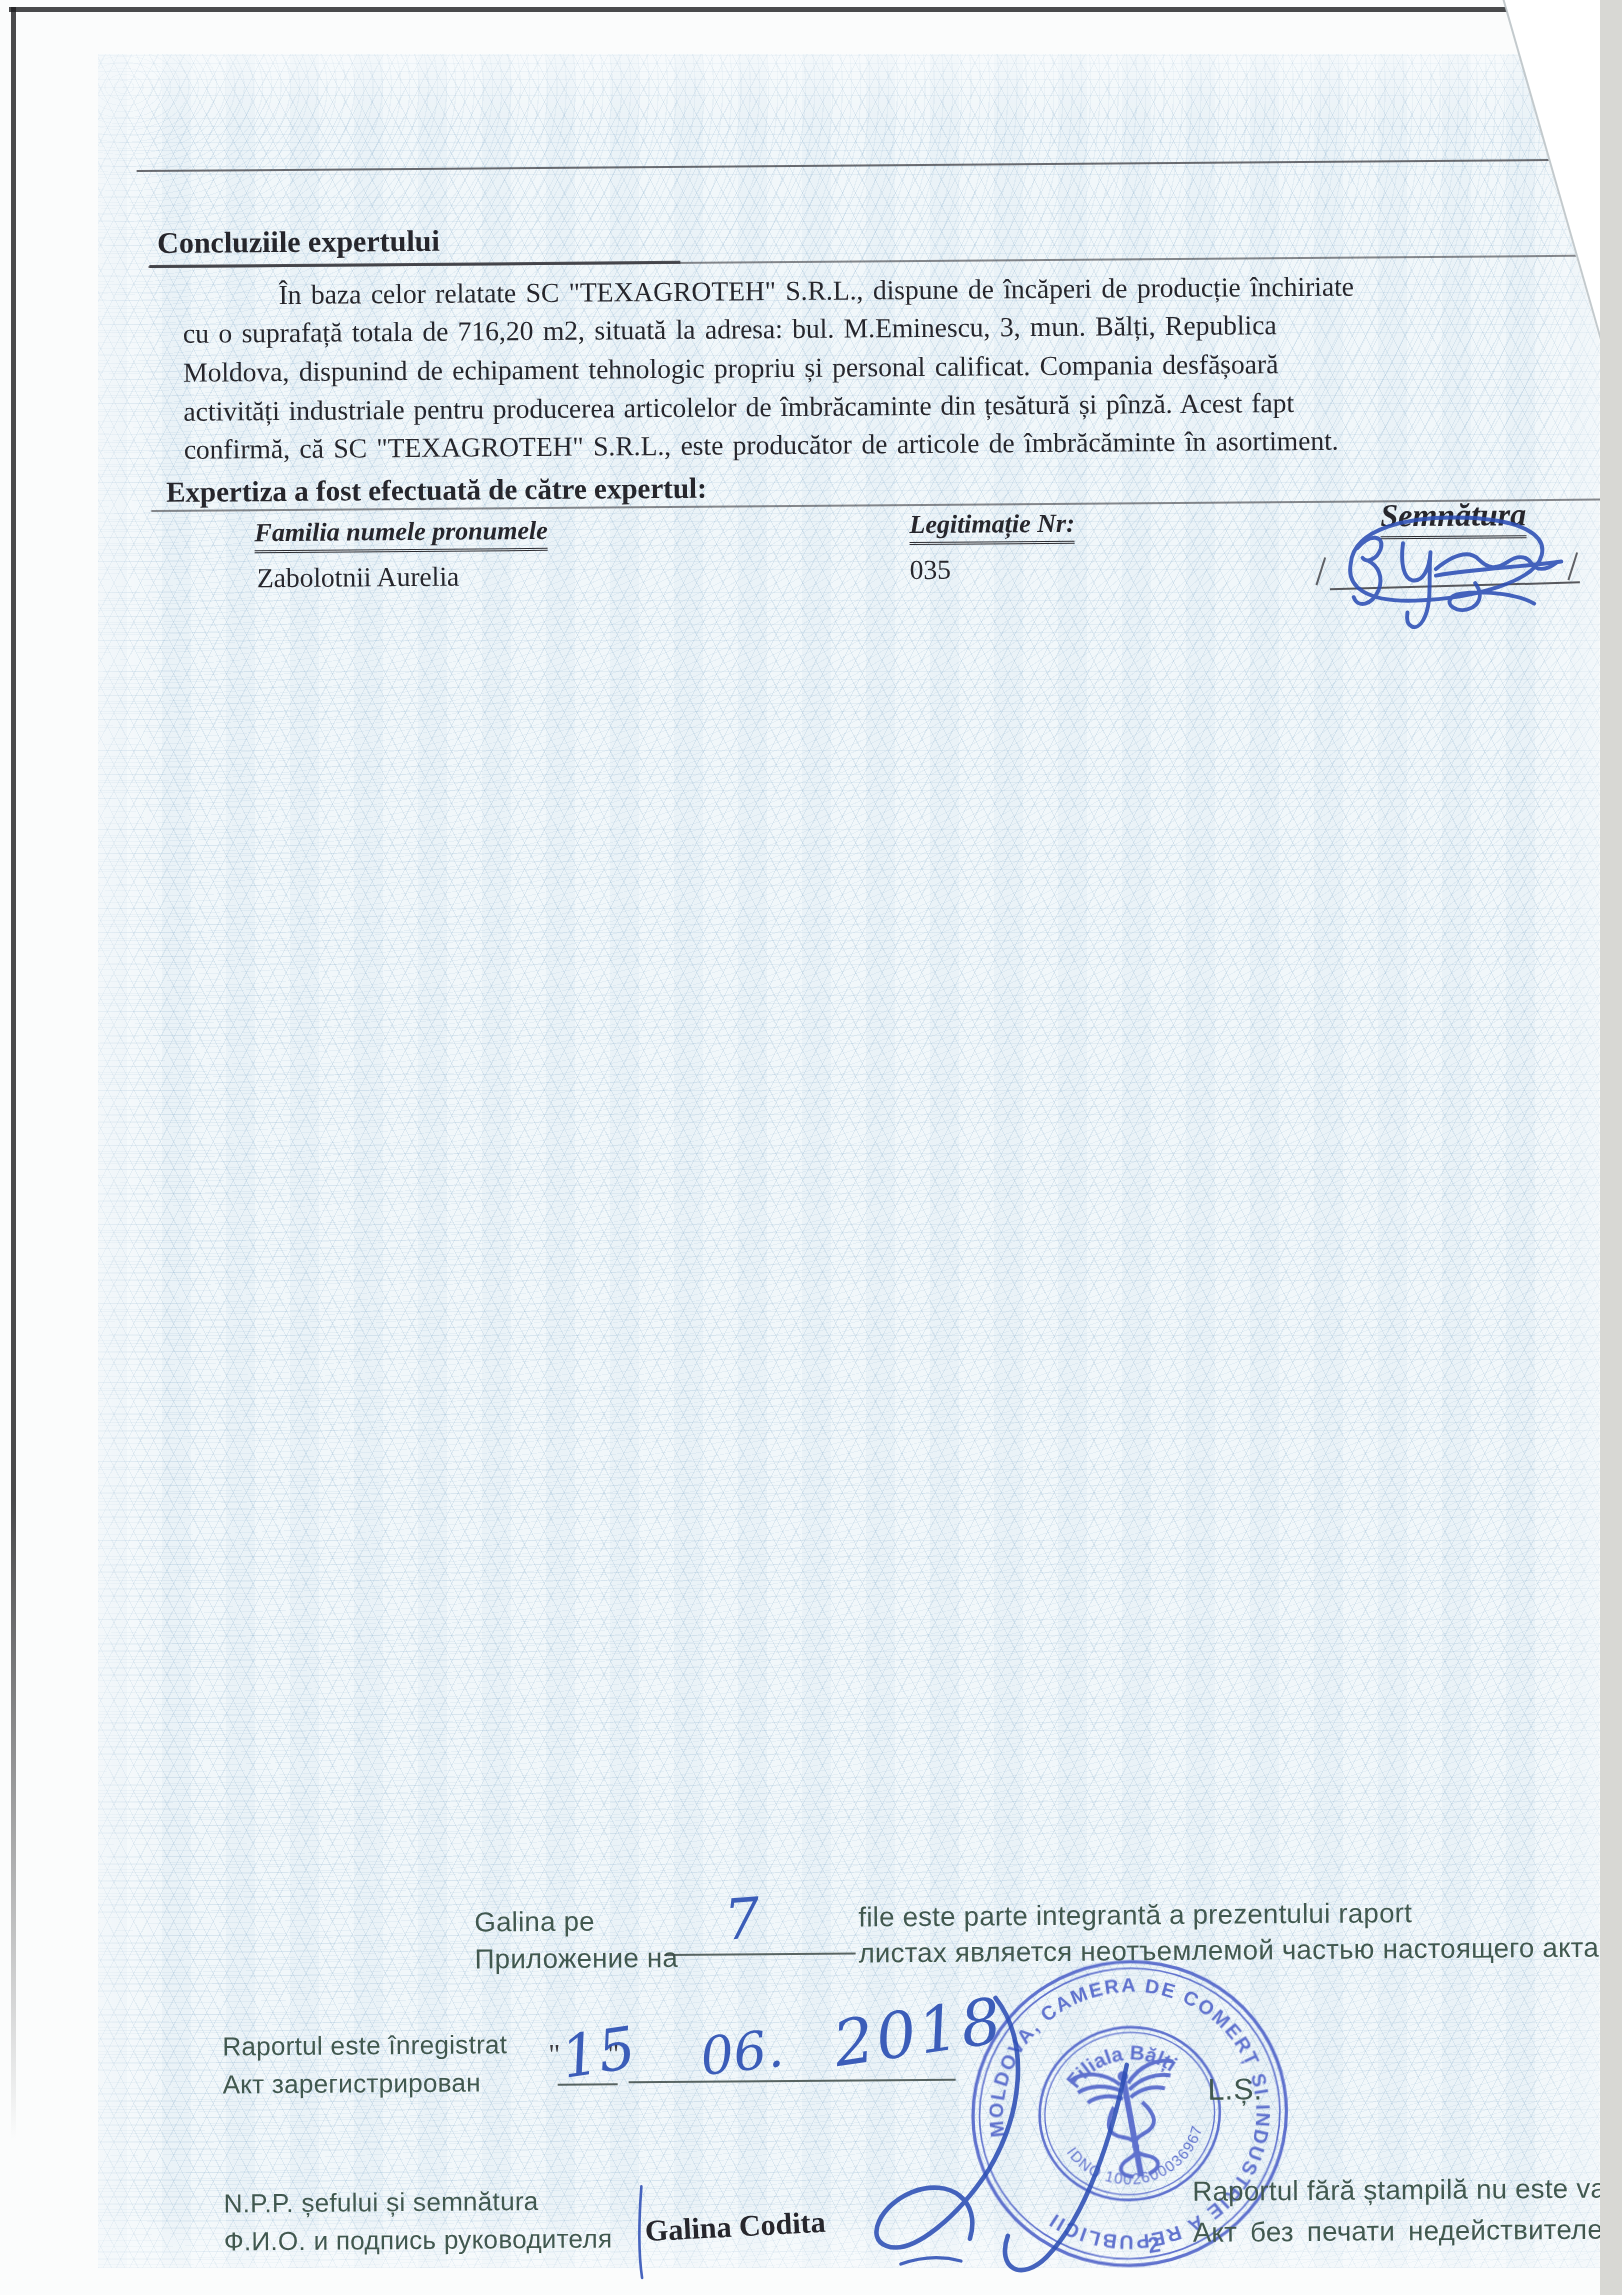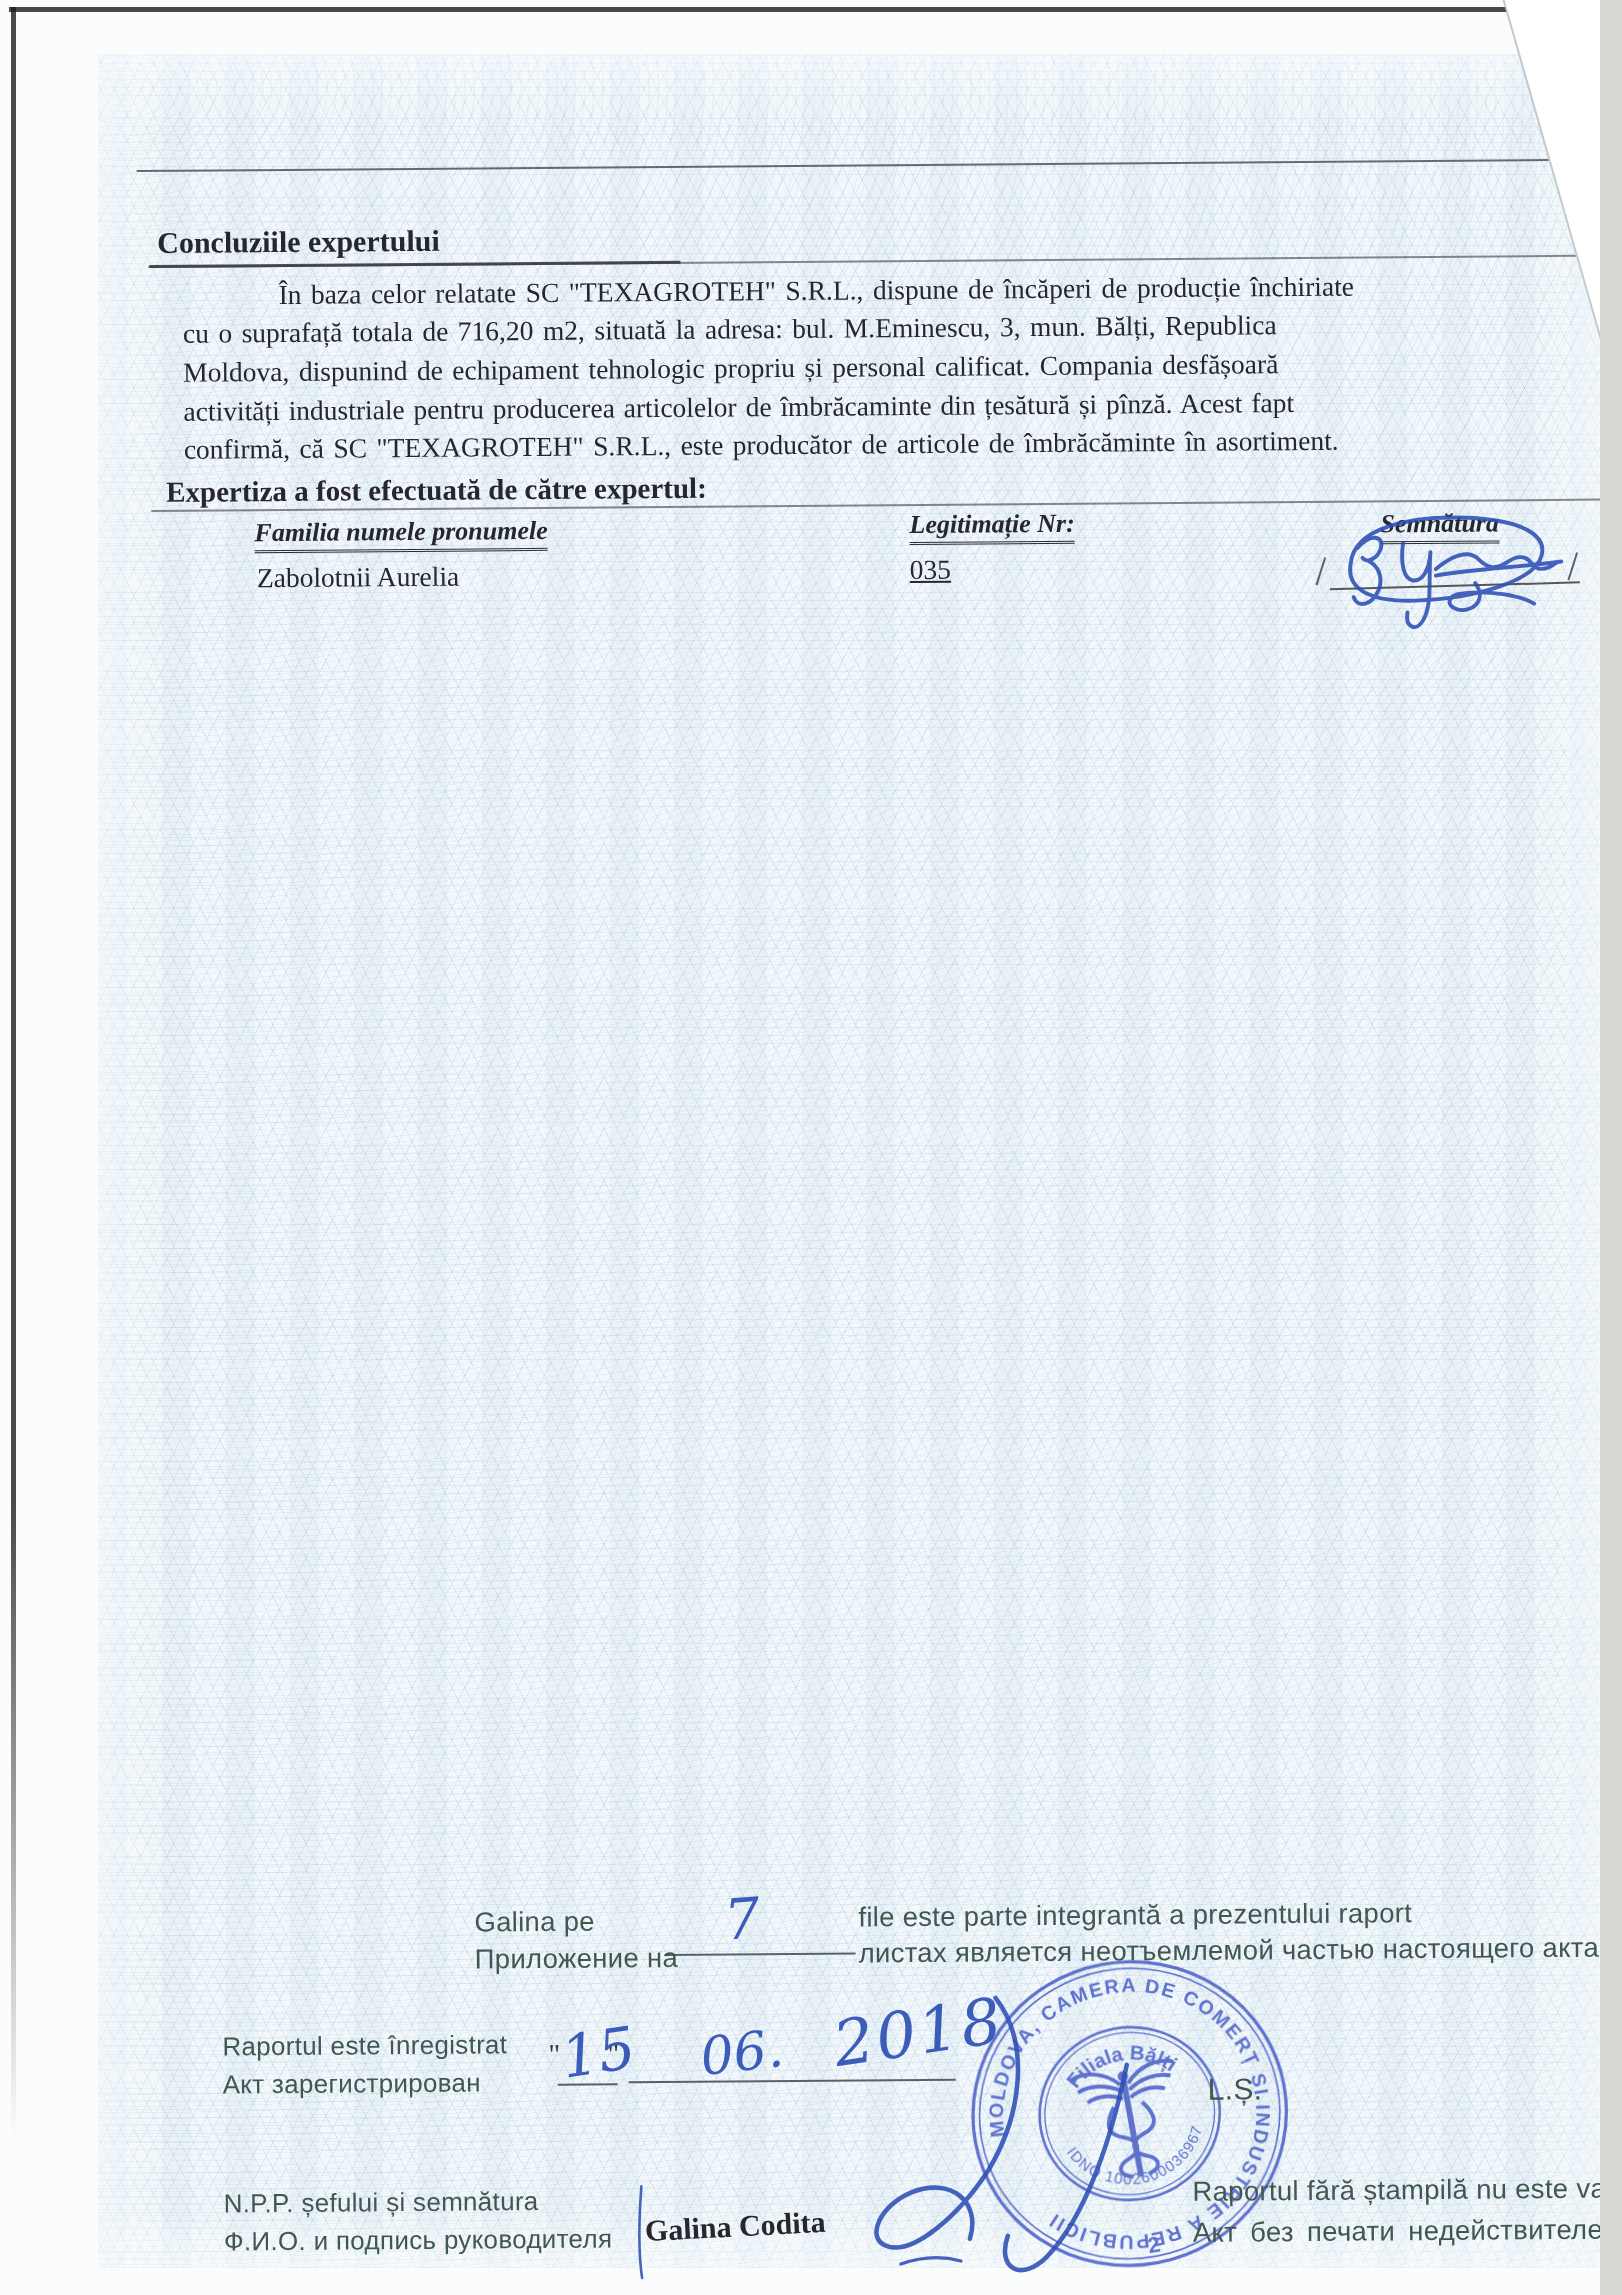--- a/index.html
+++ b/index.html
@@ -53,23 +53,23 @@
     <div class="abs typed" style="left:157px;top:221px;font-size:30px;font-weight:bold;">Concluziile expertului</div>
     <div class="abs typed" style="left:278px;top:275px;font-size:27.5px;word-spacing:2.6px;">În baza celor relatate   SC "TEXAGROTEH" S.R.L., dispune de  încăperi  de producție închiriate</div>
     <div class="abs typed" style="left:182px;top:313px;font-size:27.5px;word-spacing:2.6px;">cu o suprafață totala  de 716,20 m2, situată la adresa: bul. M.Eminescu, 3, mun. Bălți, Republica</div>
     <div class="abs typed" style="left:182px;top:352px;font-size:27.5px;word-spacing:2.6px;">Moldova,  dispunind de  echipament tehnologic  propriu  și personal calificat. Compania  desfășoară</div>
     <div class="abs typed" style="left:182px;top:391px;font-size:27.5px;word-spacing:2px;">activități  industriale pentru producerea   articolelor  de îmbrăcaminte din  țesătură și pînză.  Acest fapt</div>
     <div class="abs typed" style="left:182px;top:429px;font-size:27.5px;word-spacing:2.6px;">confirmă, că  SC "TEXAGROTEH" S.R.L.,  este producător de articole  de îmbrăcăminte în asortiment.</div>
 
     <div class="abs typed" style="left:164px;top:471px;font-size:29px;font-weight:bold;">Expertiza a fost efectuată de către expertul:</div>
     <div class="abs typed colhead" style="left:252px;top:514px;font-size:26px;">Familia numele pronumele</div>
     <div class="abs typed colhead" style="left:907px;top:511px;font-size:26px;">Legitimație Nr:</div>
-    <div class="abs typed colhead" style="left:1378px;top:514px;font-size:26px;">Semnătura</div>
+    <div class="abs typed colhead" style="left:1378px;top:502px;font-size:32px;">Semnătura</div>
     <div class="abs typed" style="left:254px;top:558px;font-size:27.5px;">Zabolotnii Aurelia</div>
-    <div class="abs typed" style="left:907px;top:555px;font-size:27.5px;text-decoration:underline;">035</div>
+    <div class="abs typed" style="left:907px;top:555px;font-size:27.5px;">035</div>
 
     <div class="rule" style="left:1327px;top:590px;width:250px;transform:rotate(-1.1deg);opacity:.85"></div>
     <div class="rule" style="left:1317px;top:561px;width:2px;height:29px;transform:rotate(18deg);opacity:.8"></div>
     <div class="rule" style="left:1569px;top:558px;width:2px;height:29px;transform:rotate(18deg);opacity:.8"></div>
     <svg style="left:1237px;top:497px" width="366" height="170" viewBox="0 0 560 260">
       <g class="ink" stroke-width="6">
         <path d="M 170 108 C 175 55 260 35 350 40 C 435 45 470 68 462 98 C 452 138 360 163 268 166 C 195 168 162 145 170 108"></path>
         <path d="M 180 85 C 200 62 222 66 216 86 C 210 103 194 108 188 100 M 196 104 C 212 112 220 130 212 150 C 202 172 180 178 174 160"></path>
         <path d="M 250 78 C 246 108 250 132 264 135 C 280 138 290 118 292 92 M 292 92 C 288 132 295 170 280 196 C 270 214 252 208 256 184"></path>
         <path d="M 300 118 C 330 94 352 90 366 104 C 380 118 392 120 410 108 C 424 98 438 98 446 110 C 454 122 468 122 484 110"></path>

